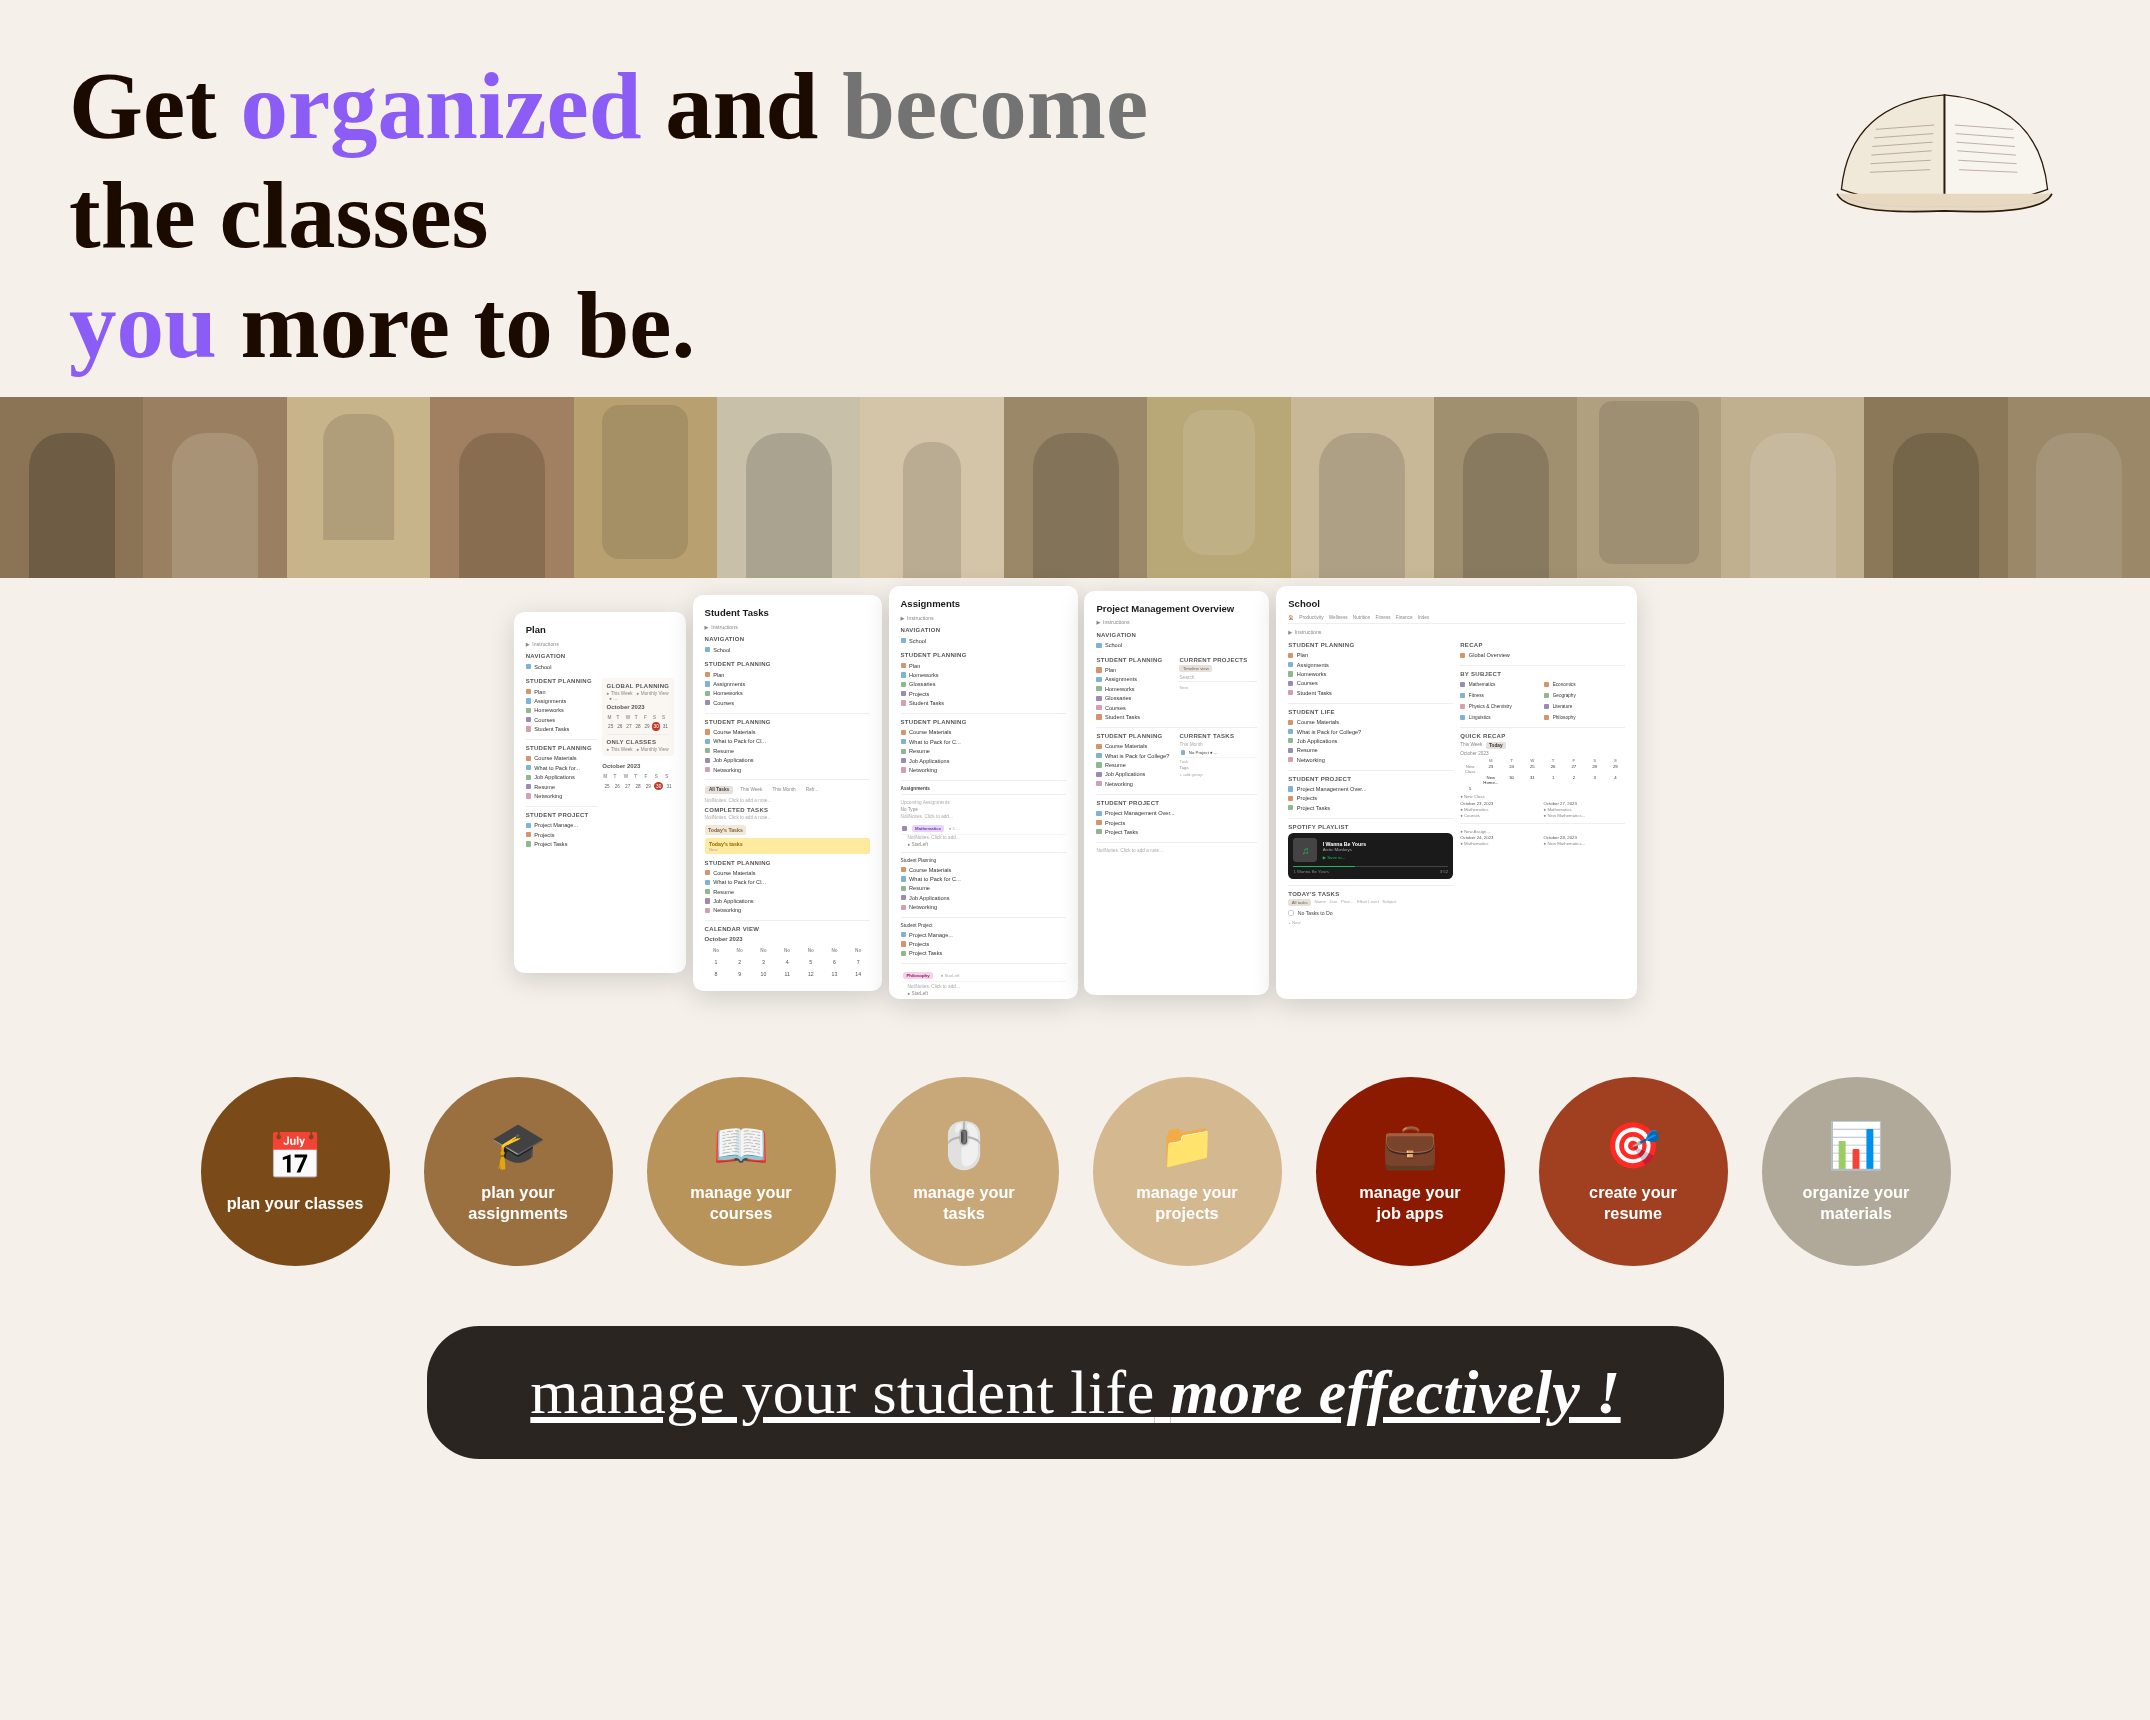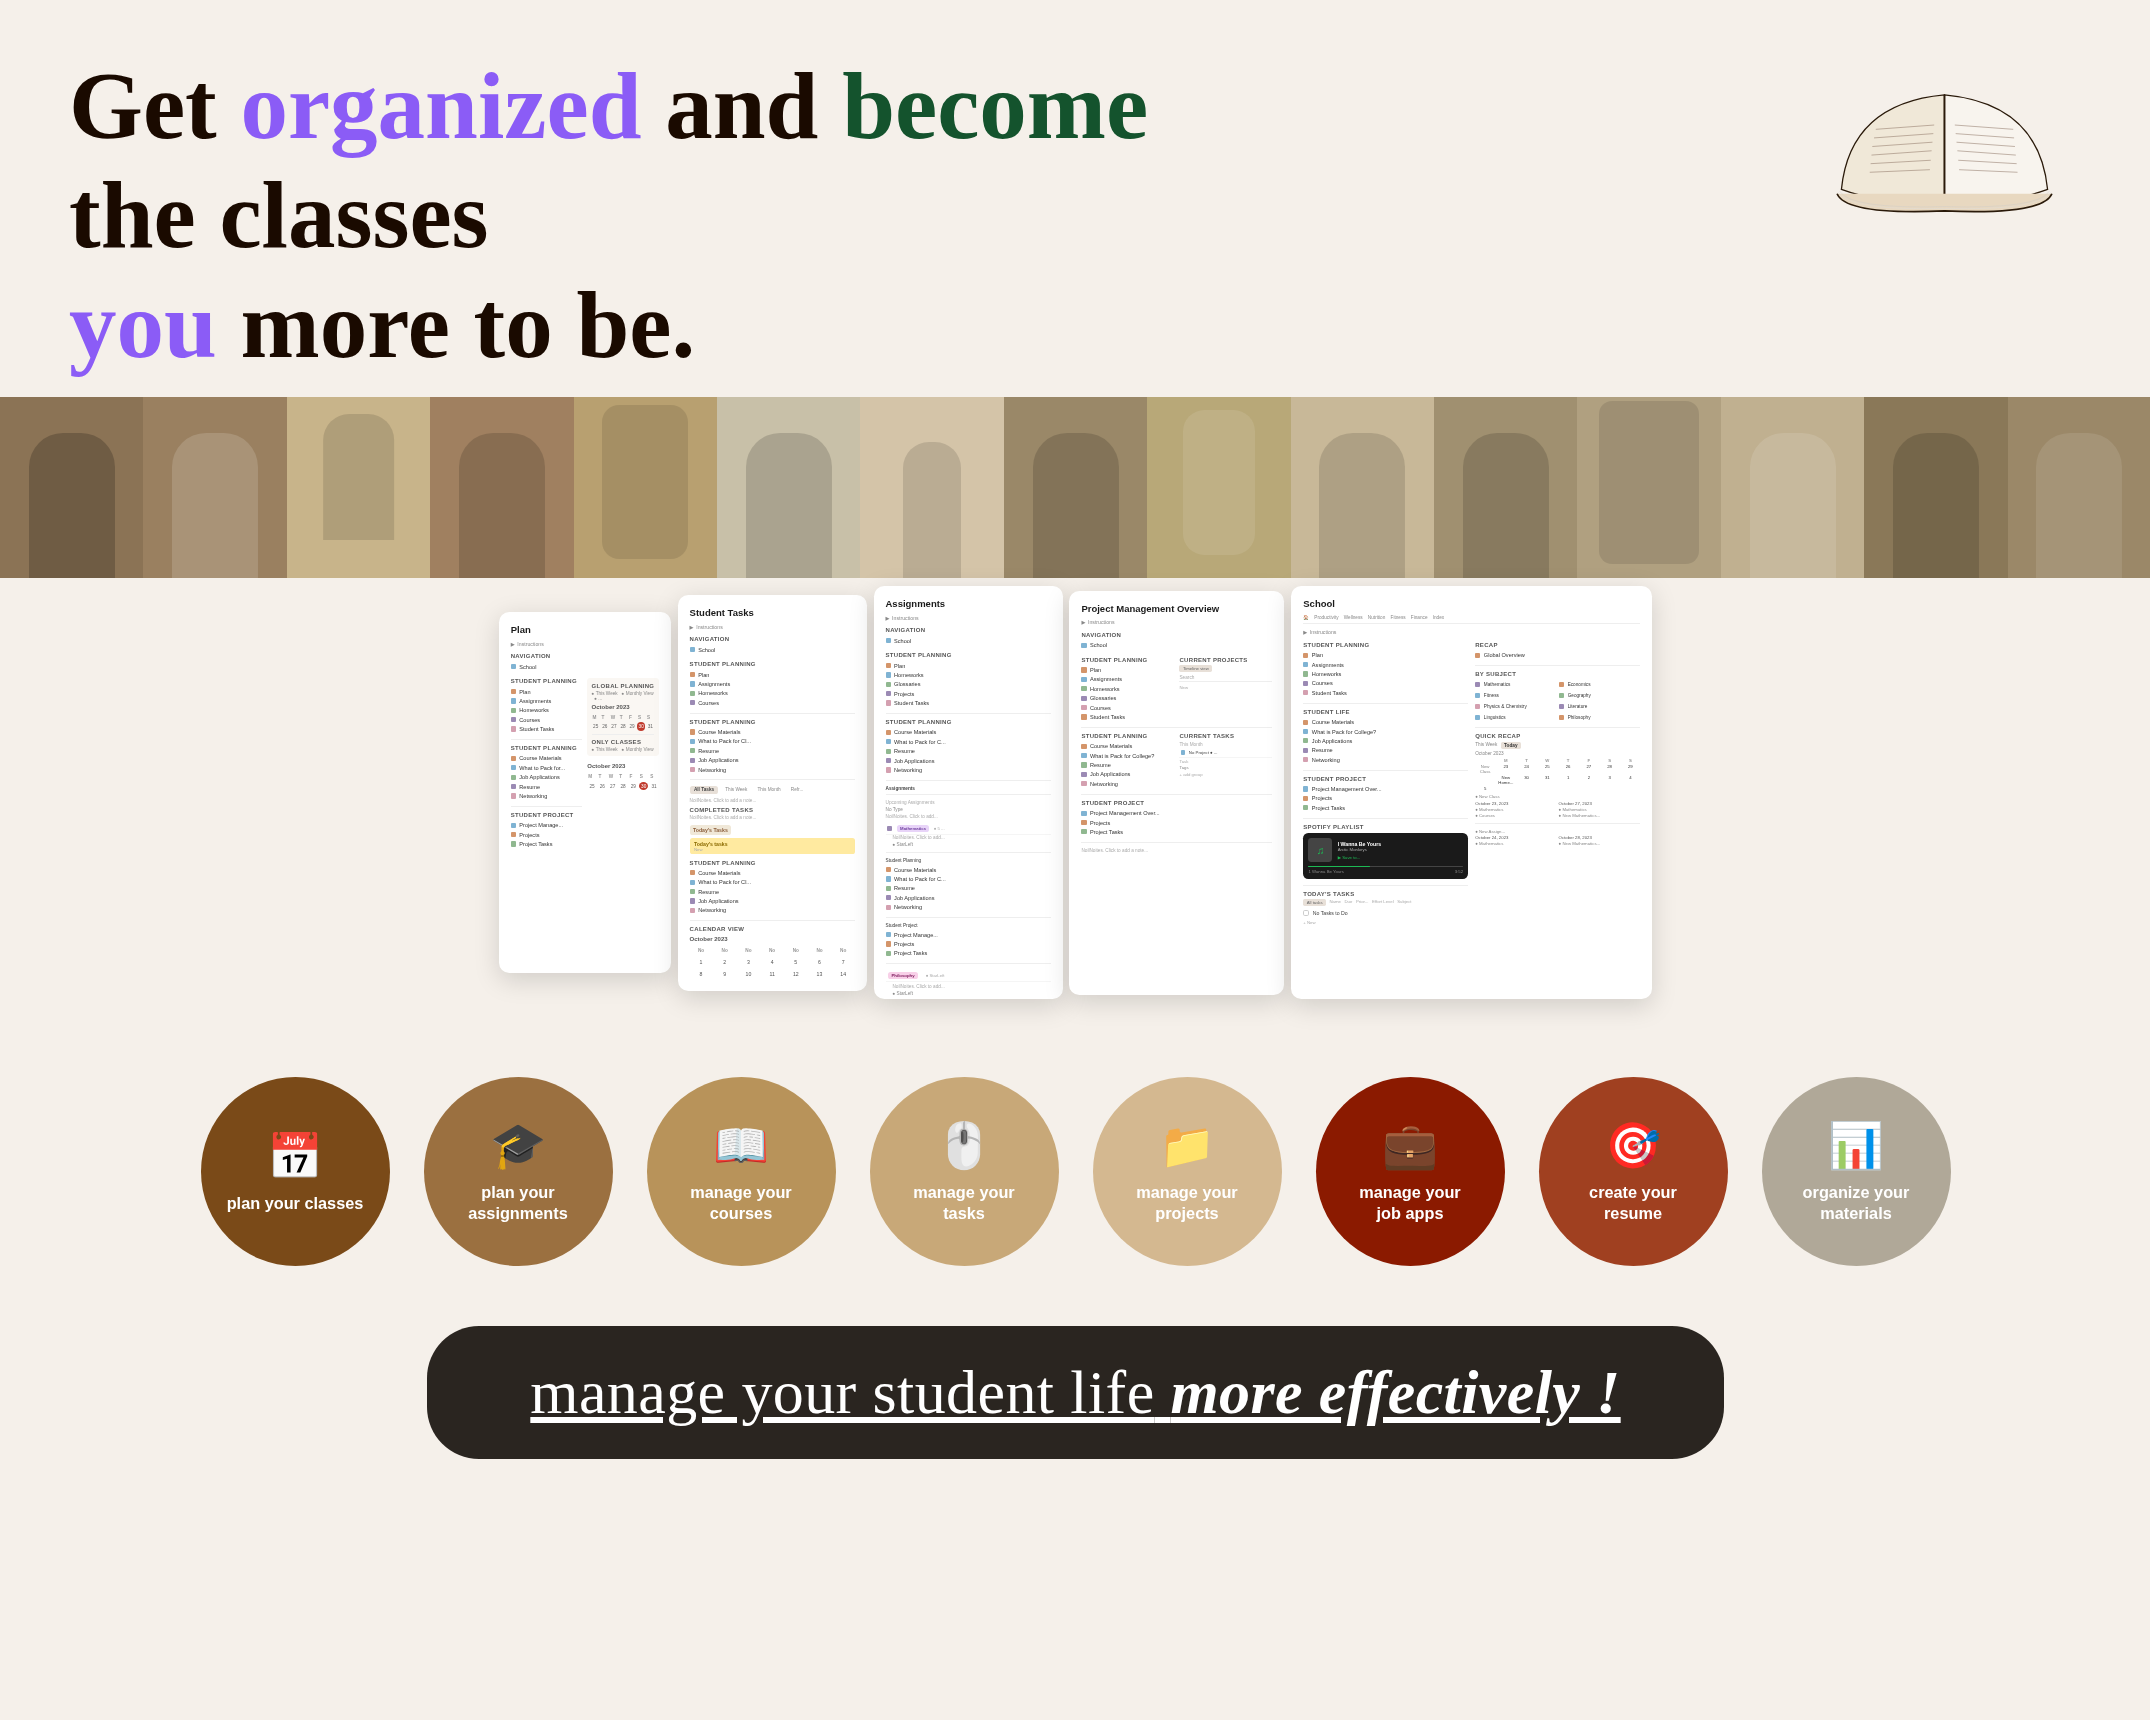--- a/index.html
+++ b/index.html
@@ -20,21 +20,21 @@
       align-items: flex-start;
     }
     .headline {
       font-size: 95px;
       line-height: 1.15;
       color: #1a0a00;
       font-weight: 900;
       max-width: 1205px;
     }
     .headline .accent-red { color: #8b5cf6; }
-    .headline .accent-brown { color: #14532d; }
+    .headline .accent-brown { color: #737373; }
 
     
     .photo-person {
       position: absolute;
       bottom: 0;
       left: 50%;
       transform: translateX(-50%);
       width: 60%;
       height: 80%;
       background: rgba(0,0,0,0.15);
@@ -54,21 +54,21 @@
       background: #fff;
       border-radius: 10.3px;
       box-shadow: 0 6.9px 26px rgba(0,0,0,0.15);
       overflow: hidden;
       position: relative;
       flex-shrink: 0;
     }
     .panel-1 { width: 172px; height: 361px; }
     .panel-2 { width: 189px; height: 396px; margin-top: -17px; }
     .panel-3 { width: 189px; height: 413px; margin-top: -26px; }
-    .panel-4 { width: 215px; height: 404px; margin-top: -21.5px; }
+    .panel-4 { width: 185px; height: 404px; margin-top: -21.5px; }
     .panel-5 { width: 361px; height: 413px; margin-top: -26px; }
 
     .panel-inner {
       padding: 12px;
       font-family: -apple-system, BlinkMacSystemFont, 'Segoe UI', sans-serif;
       font-size: 6px;
       color: #333;
     }
 
     .panel-title {

